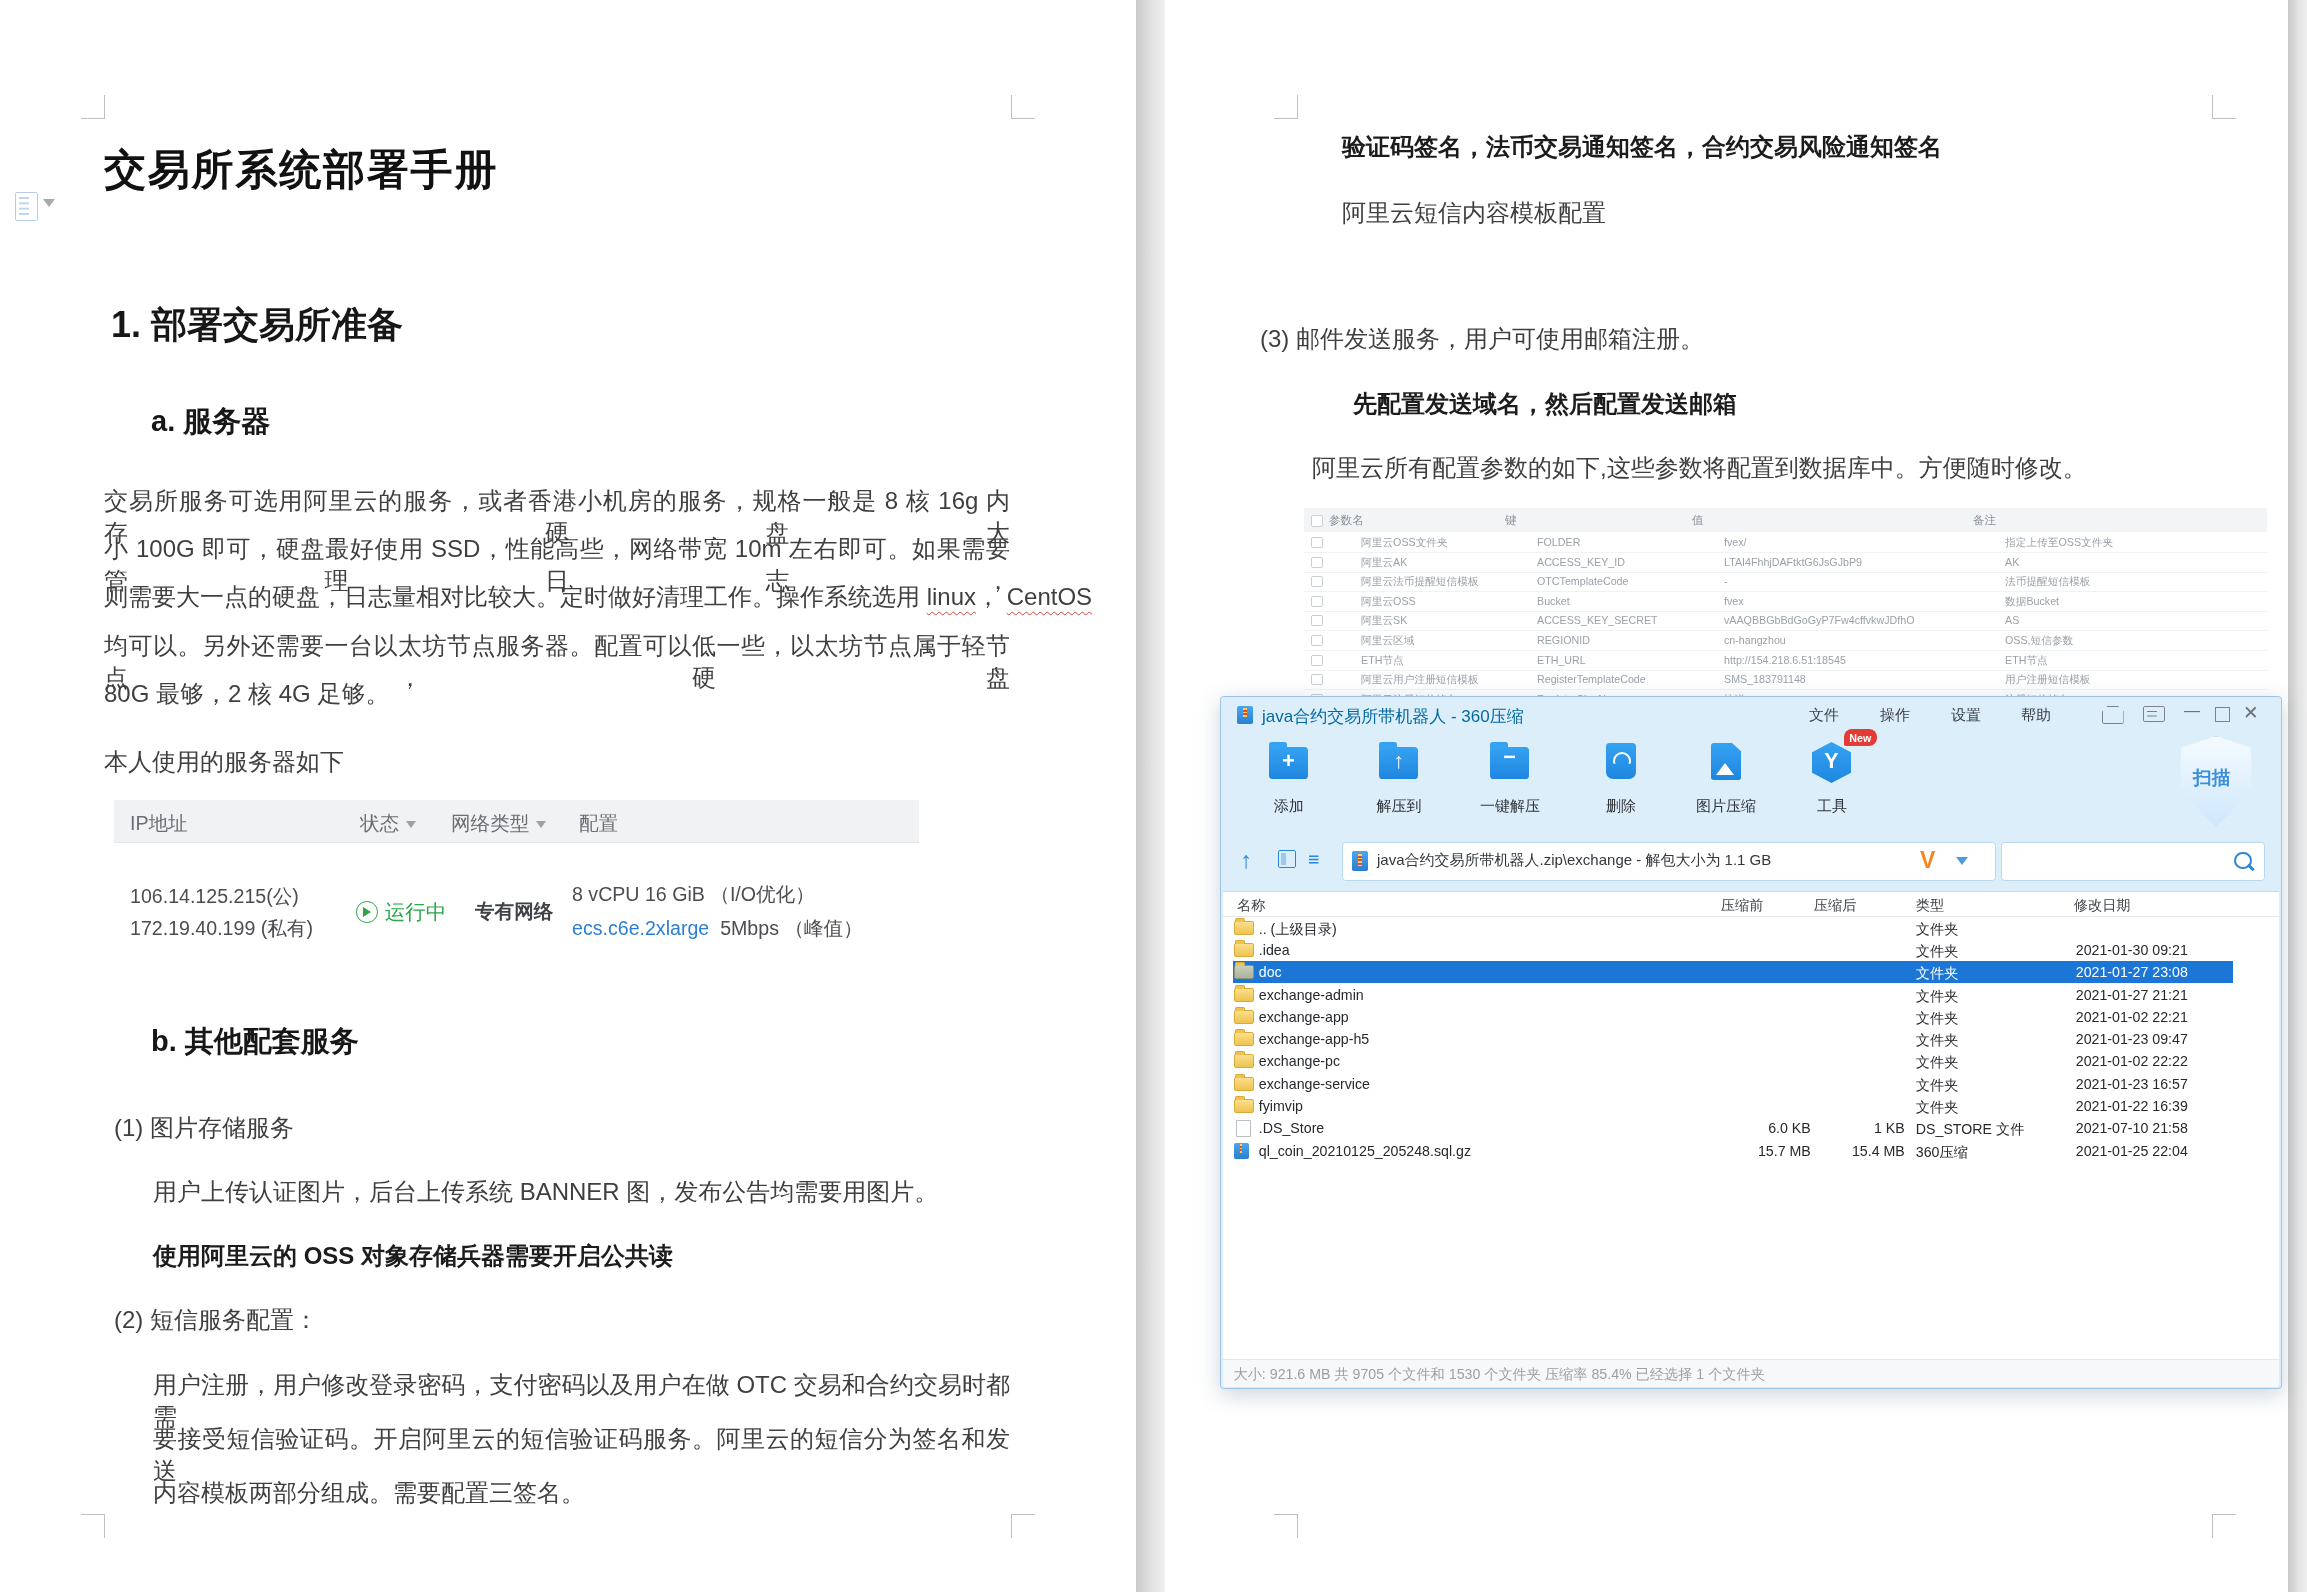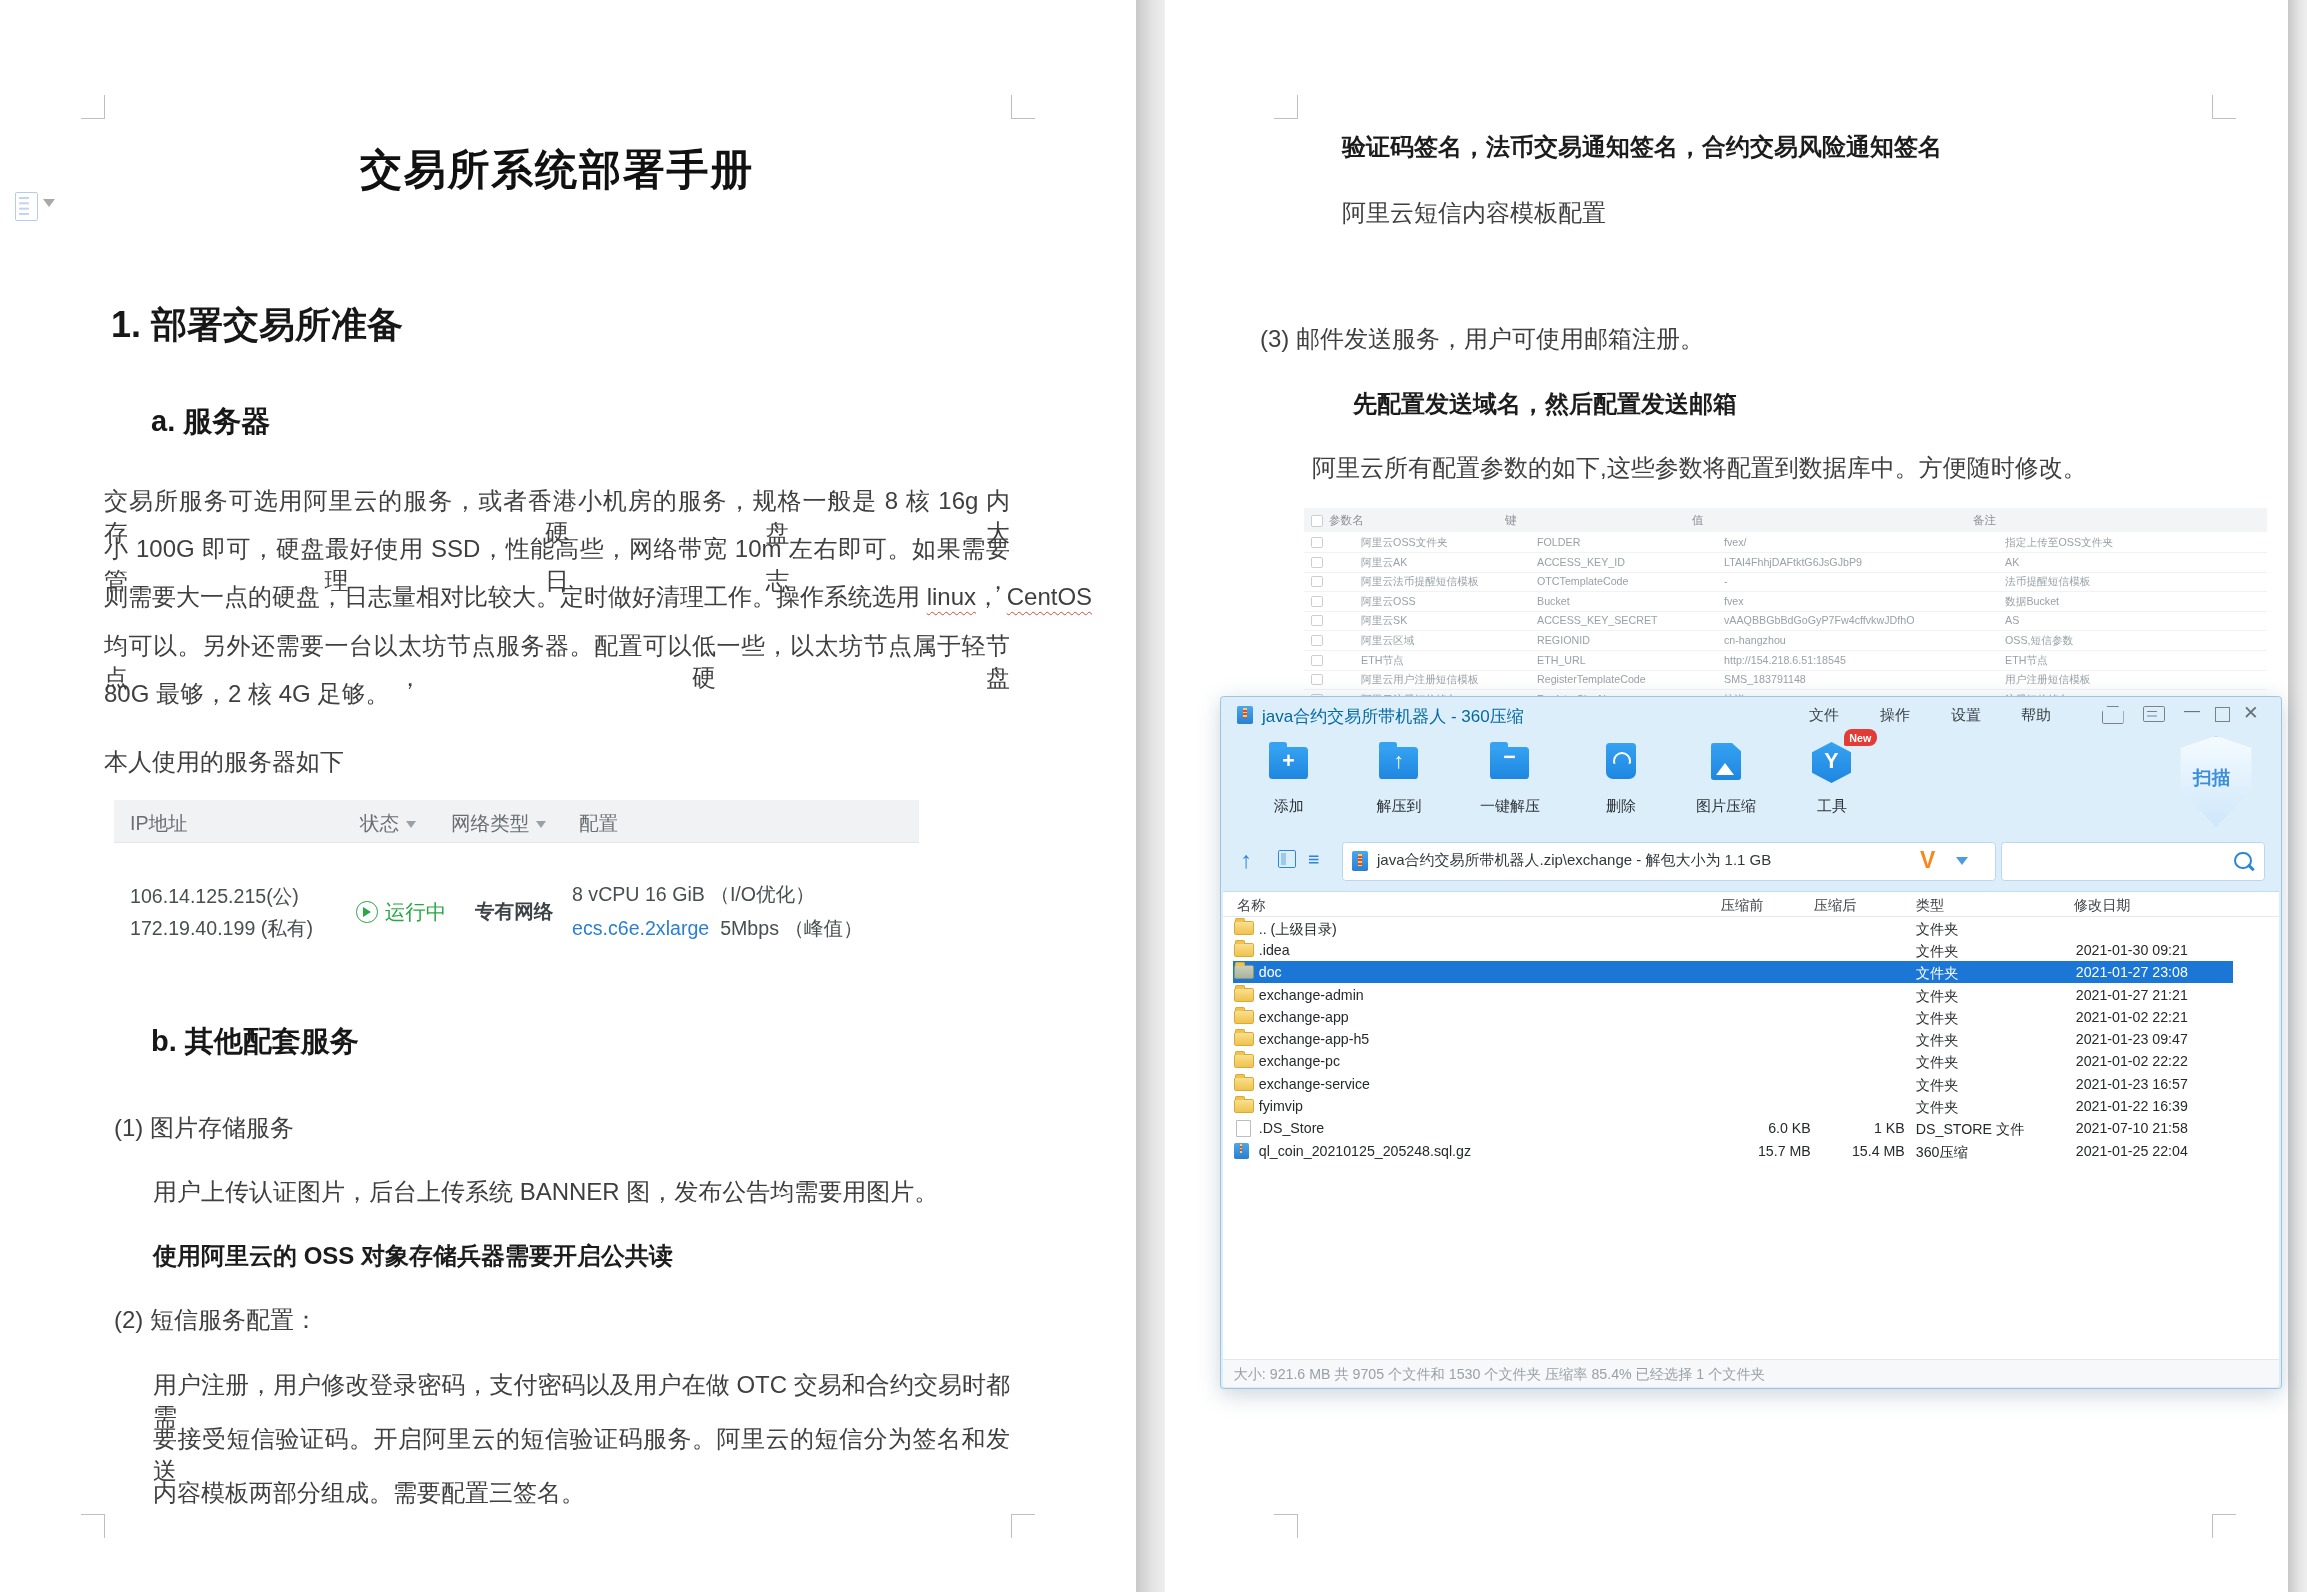--- a/index.html
+++ b/index.html
@@ -78,21 +78,21 @@
   <div class="crop tl" style="left:81px;top:95px;"></div>
   <div class="crop tr" style="left:1011px;top:95px;"></div>
   <div class="crop bl" style="left:81px;top:1514px;"></div>
   <div class="crop br" style="left:1011px;top:1514px;"></div>
 
   <div class="crop tl" style="left:1274px;top:95px;"></div>
   <div class="crop tr" style="left:2212px;top:95px;"></div>
   <div class="crop bl" style="left:1274px;top:1514px;"></div>
   <div class="crop br" style="left:2212px;top:1514px;"></div>
 
-  <div class="abs t-title" style="left:104px;top:142px;width:906px;text-align:center;">交易所系统部署手册</div>
+  <div class="abs t-title" style="left:104px;top:142px;width:906px;text-align:left;">交易所系统部署手册</div>
   <div class="abs t-h1" style="left:111px;top:301px;">1.  部署交易所准备</div>
   <div class="abs t-h2" style="left:151px;top:402px;">a.  服务器</div>
 
   <div class="abs t-body just" style="left:104px;top:485px;width:906px;">交易所服务可选用阿里云的服务，或者香港小机房的服务，规格一般是 8 核 16g 内存，硬盘大</div>
   <div class="abs t-body just" style="left:104px;top:533px;width:906px;">小 100G 即可，硬盘最好使用 SSD，性能高些，网络带宽 10m 左右即可。如果需要管理日志，</div>
   <div class="abs t-body" style="left:104px;top:581px;width:906px;white-space:nowrap;"><span>则需要大一点的硬盘，日志量相对比较大。定时做好清理工作。操作系统选用 </span><span class="wavy">linux</span><span>，  </span><span class="wavy">CentOS</span></div>
   <div class="abs t-body just" style="left:104px;top:630px;width:906px;">均可以。另外还需要一台以太坊节点服务器。配置可以低一些，以太坊节点属于轻节点，硬盘</div>
   <div class="abs t-body" style="left:104px;top:678px;">80G 最够，2 核 4G 足够。</div>
 
   <div class="abs t-body" style="left:104px;top:746px;">本人使用的服务器如下</div>

